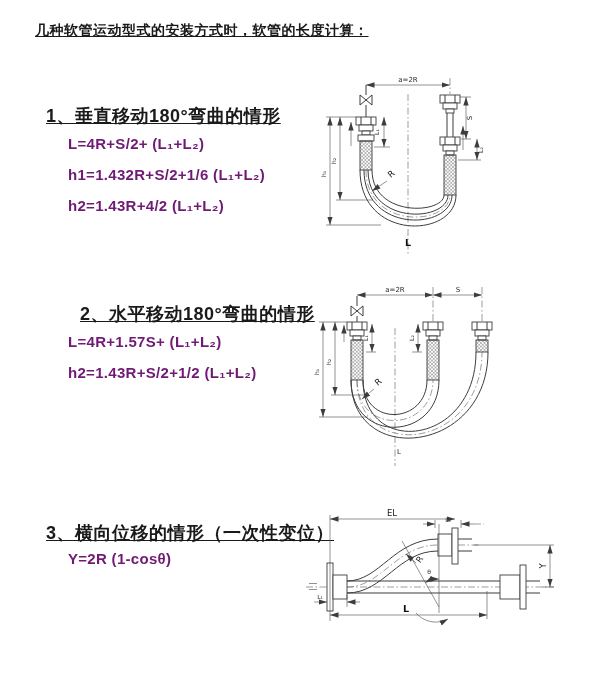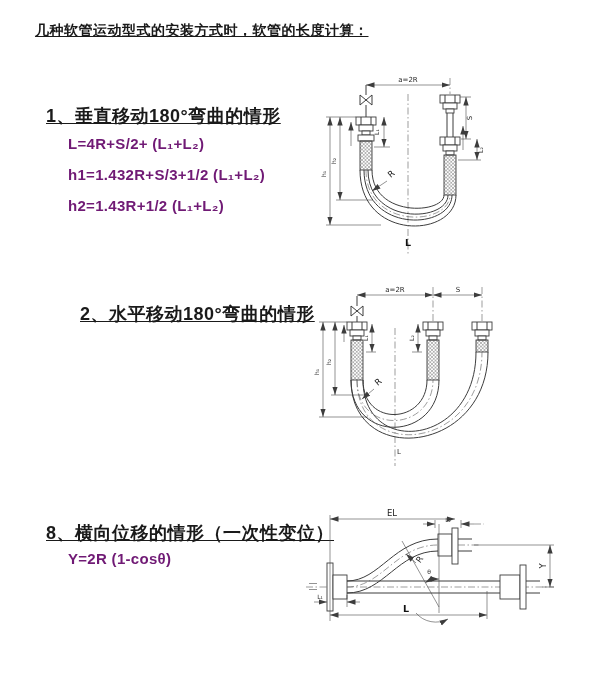--- a/index.html
+++ b/index.html
@@ -25,29 +25,31 @@
   svg .med{font-size:8.5px;fill:#222;}
 </style>
 </head>
 <body>
 
 <div class="abs title" style="left:35px;top:22px;">几种软管运动型式的安装方式时，软管的长度计算：</div>
 
 <div class="abs sec-heading" style="left:46px;top:104px;">1、垂直移动180°弯曲的情形</div>
 <div class="formulas" style="left:68px;top:128px;">
   <div class="formula">L=4R+S/2+ (L₁+L₂)</div>
-  <div class="formula">h1=1.432R+S/3+1/2 (L₁+L₂)</div>
-  <div class="formula">h2=1.43R+1/2 (L₁+L₂)</div>
+  <div class="formula">h1=1.432R+S/2+1/6 (L₁+L₂)</div>
+  <div class="formula">h2=1.43R+4/2 (L₁+L₂)</div>
 </div>
 
 <div class="abs sec-heading" style="left:46px;top:302px;margin-left:34px;">2、水平移动180°弯曲的情形</div>
 <div class="formulas" style="left:68px;top:326px;">
+  <div class="formula">L=4R+1.57S+ (L₁+L₂)</div>
+  <div class="formula">h2=1.43R+S/2+1/2 (L₁+L₂)</div>
 </div>
 
-<div class="abs sec-heading" style="left:46px;top:521px;">8、横向位移的情形（一次性变位）</div>
+<div class="abs sec-heading" style="left:46px;top:521px;">3、横向位移的情形（一次性变位）</div>
 <div class="formulas" style="left:68px;top:543px;">
   <div class="formula">Y=2R (1-cosθ)</div>
 </div>
 
 <svg style="left:313px;top:62px;" width="210" height="200" viewBox="0 0 210 200">
   <defs>
     <marker id="ar1" markerUnits="userSpaceOnUse" markerWidth="9" markerHeight="7" refX="8.5" refY="3.5" orient="auto-start-reverse">
         <path d="M0,0.8 L8.5,3.5 L0,6.2 Z" fill="#3d3d3d"></path>
       </marker>
     <pattern id="br1" width="3.5" height="3.5" patternUnits="userSpaceOnUse">

